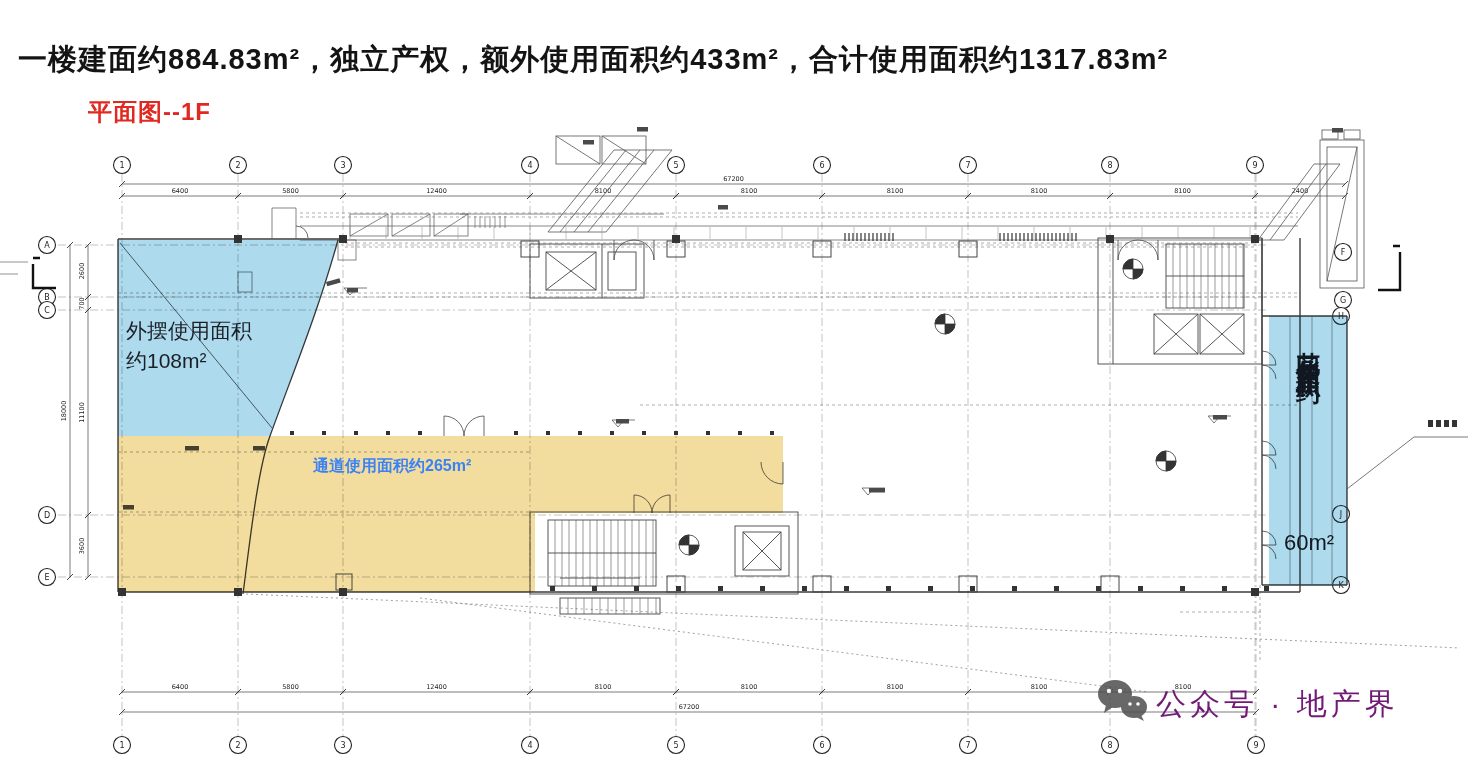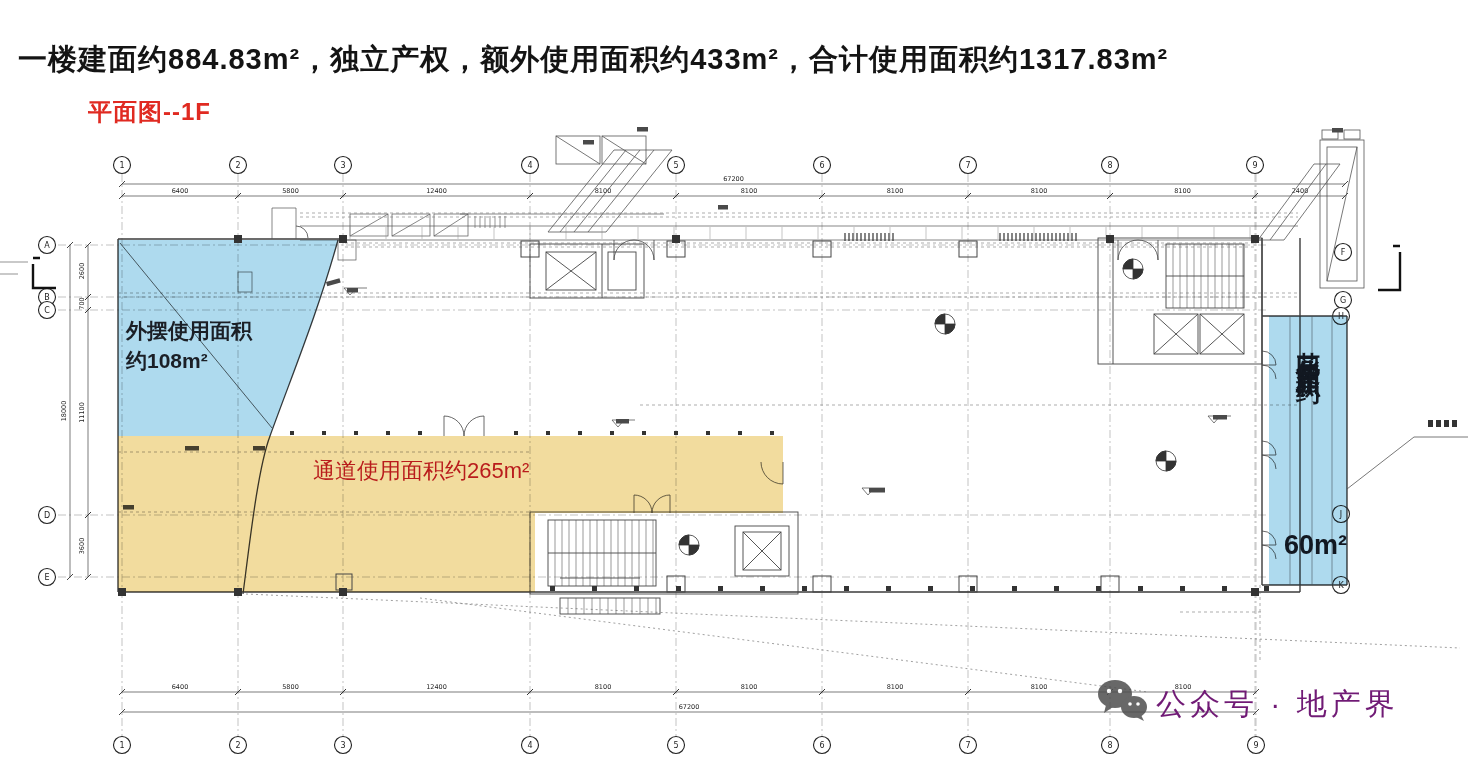--- a/index.html
+++ b/index.html
@@ -3,25 +3,25 @@
 <meta charset="utf-8">
 <style>
   html,body{margin:0;padding:0;background:#fff;}
   body{width:1475px;height:768px;position:relative;overflow:hidden;
        font-family:"Liberation Sans","DejaVu Sans",sans-serif;}
   #stage{position:absolute;inset:0;}
   svg{position:absolute;left:0;top:0;}
   .ovl{position:absolute;white-space:nowrap;}
   #title{left:18px;top:40px;font-size:29px;font-weight:600;color:#141414;letter-spacing:1px;}
   #planlabel{left:88px;top:96px;font-size:24px;font-weight:700;color:#e02a21;letter-spacing:1px;}
-  #outdoor-label{left:126px;top:316px;font-size:21px;font-weight:700;color:#1b1f26;line-height:30px;white-space:nowrap;}
-  #passage-label{left:313px;top:456px;font-size:22px;font-weight:400;color:#b91c1c;}
+  #outdoor-label{left:126px;top:316px;font-size:21px;font-weight:400;color:#1b1f26;line-height:30px;white-space:nowrap;}
+  #passage-label{left:313px;top:456px;font-size:16px;font-weight:700;color:#3b82f6;}
   #garden-label{left:1292px;top:332px;font-size:24px;font-weight:700;color:#121821;
                 writing-mode:vertical-rl;text-orientation:upright;letter-spacing:5px;}
-  #garden-value{left:1284px;top:530px;font-size:27px;font-weight:700;color:#121821;}
+  #garden-value{left:1284px;top:530px;font-size:22px;font-weight:400;color:#121821;}
   #watermark{left:1156px;top:684px;font-size:30px;color:#701a75;letter-spacing:4px;}
   #wm-icon{left:1096px;top:678px;width:56px;height:46px;position:absolute;opacity:.85;}
 </style>
 </head>
 <body>
 
 <div id="stage">
 
   <svg id="gen" width="1475" height="768" viewBox="0 0 1475 768">
       <line x1="122" y1="174" x2="122" y2="737" stroke="#9a9a9a" stroke-width="0.6" stroke-dasharray="8 3 2 3"></line>

